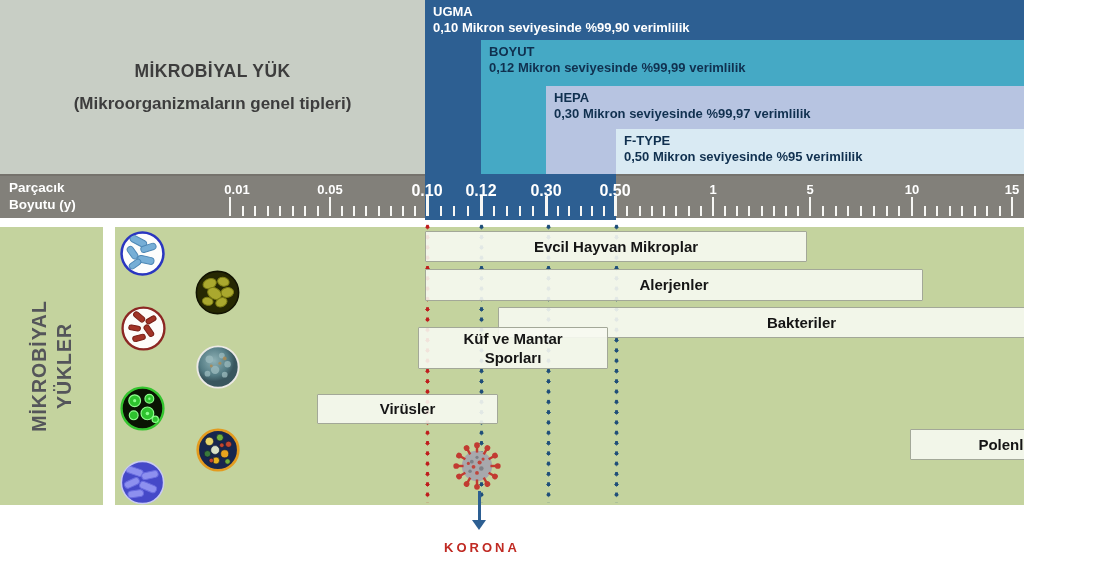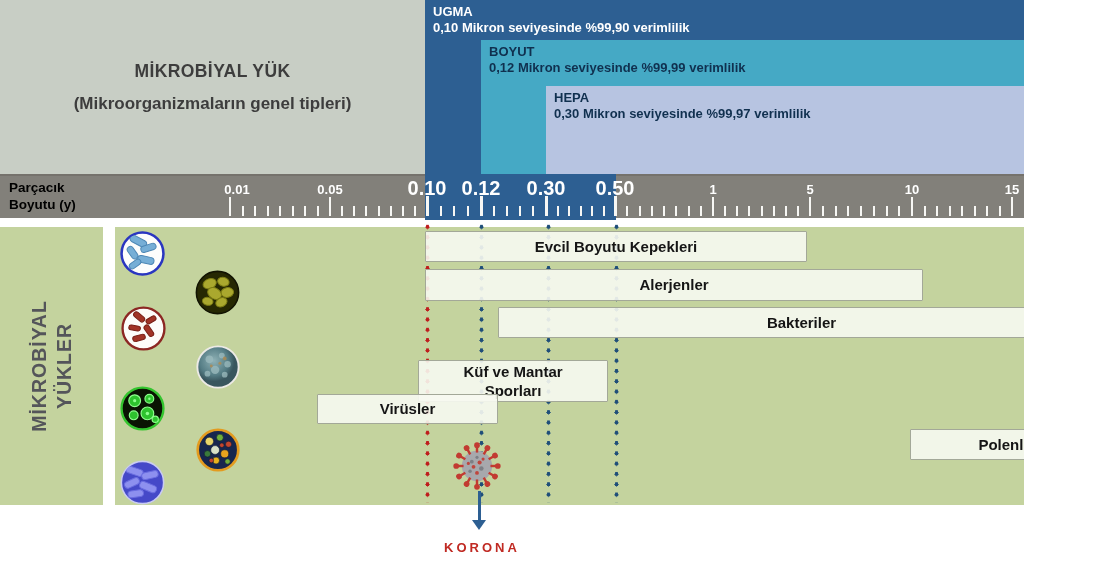--- a/index.html
+++ b/index.html
@@ -15,30 +15,30 @@
 
   
   .filter { position:absolute; padding:4px 0 0 8px; line-height:16px; }
   .filter .fname { font-size:13px; font-weight:bold; }
   .filter .fdesc { font-size:13px; font-weight:bold; }
 
   
   .ruler { position:absolute; left:0; top:174px; width:1110px; height:44px; background:#82807a;
     border-top:2px solid #75726c; z-index:2; }
   .ruler-band { position:absolute; top:-2px; height:46px; z-index:0; }
-  .ruler-label { position:absolute; left:9px; top:3px; color:#000000; font-size:13.5px; font-weight:bold;
+  .ruler-label { position:absolute; left:9px; top:3px; color:#ffffff; font-size:13.5px; font-weight:bold;
     line-height:17px; z-index:2; }
   #ticks { position:absolute; left:0; top:-2px; width:1110px; height:46px; z-index:1; }
   .tick { position:absolute; bottom:4px; background:#f7f7f4; }
   .tick.minor { width:2px; height:10px; }
   .tick.major { width:2px; height:19px; }
   .tick.major.big { width:3px; height:20px; }
   .tick-label { position:absolute; transform:translateX(-50%); color:#fff; font-weight:bold;
     font-size:13px; bottom:23px; white-space:nowrap; }
-  .tick-label.big { font-size:20px; bottom:20px; }
+  .tick-label.big { font-size:16px; bottom:20px; }
 
   
   .side-panel { position:absolute; left:0; top:227px; width:103px; height:278px; background:#c4d39e;
     display:flex; align-items:center; justify-content:center; z-index:1; }
   .side-label { transform:rotate(-90deg); white-space:pre-line; text-align:center; font-size:19.5px;
     font-weight:bold; letter-spacing:1px; line-height:25px; color:#54555a; }
   .main-panel { position:absolute; left:115px; top:227px; width:995px; height:278px; background:#c4d39e; z-index:1; }
 
   
   .guideline { position:absolute; width:5px; z-index:2;
@@ -78,20 +78,24 @@
     <div class="fname">UGMA</div>
     <div class="fdesc">0,10 Mikron seviyesinde %99,90 verimlilik</div>
   </div>
   <div class="filter" id="f1" style="left: 481px; top: 40px; width: 629px; height: 134px; background: rgb(69, 169, 197); color: rgb(16, 48, 79);">
     <div class="fname">BOYUT</div>
     <div class="fdesc">0,12 Mikron seviyesinde %99,99 verimlilik</div>
   </div>
   <div class="filter" id="f2" style="left: 546px; top: 86px; width: 564px; height: 88px; background: rgb(183, 196, 225); color: rgb(16, 48, 79);">
     <div class="fname">HEPA</div>
     <div class="fdesc">0,30 Mikron seviyesinde %99,97 verimlilik</div>
+  </div>
+  <div class="filter" id="f3" style="left: 616px; top: 129px; width: 494px; height: 45px; background: rgb(217, 234, 243); color: rgb(16, 48, 79);">
+    <div class="fname">F-TYPE</div>
+    <div class="fdesc">0,50 Mikron seviyesinde %95 verimlilik</div>
   </div>
 
   <div class="title-panel" style="background: rgb(200, 206, 197);">
     <div class="t1">MİKROBİYAL YÜK</div>
     <div class="t3">(Mikroorganizmaların genel tipleri)</div>
   </div>
 
   <div class="ruler" style="background: rgb(130, 128, 122);">
     <div class="ruler-band" id="ruler-band" style="left: 425px; width: 191px; background: rgb(45, 95, 146);"></div>
     <div class="ruler-label">
@@ -381,20 +385,20 @@
       </svg>
   </div>
   <div class="arrow-line" style="background: rgb(45, 95, 146);"></div>
   <div class="arrow-head" style="border-top-color: rgb(45, 95, 146);"></div>
   <div class="korona-label" style="color: rgb(192, 42, 35);">KORONA</div>
 
 <div class="guideline" style="left: 424.5px; top: 222px; height: 281px; --dc: #bf1d1d;"></div>
     <div class="guideline" style="left: 478.5px; top: 222px; height: 281px; --dc: #1f4e79;"></div>
     <div class="guideline" style="left: 545.5px; top: 222px; height: 281px; --dc: #1f4e79;"></div>
     <div class="guideline" style="left: 613.5px; top: 222px; height: 281px; --dc: #1f4e79;"></div>
-    <div class="bar" style="left: 425px; top: 231px; width: 382px; height: 31px;">Evcil Boyutu Kepekleri</div>
+    <div class="bar" style="left: 425px; top: 231px; width: 382px; height: 31px;">Evcil Hayvan Mikroplar</div>
     <div class="bar" style="left: 425px; top: 269px; width: 498px; height: 32px;">Alerjenler</div>
     <div class="bar" style="left: 498px; top: 307px; width: 607px; height: 31px;">Bakteriler</div>
-    <div class="bar" style="left: 418px; top: 360px; width: 190px; height: 42px;">Küf ve Mantar
+    <div class="bar" style="left: 418px; top: 327px; width: 190px; height: 42px;">Küf ve Mantar
 Sporları</div>
     <div class="bar" style="left: 910px; top: 429px; width: 196px; height: 31px;">Polenler</div>
     <div class="bar" style="left: 317px; top: 394px; width: 181px; height: 30px;">Virüsler</div>
   </div>
 
 </body></html>

